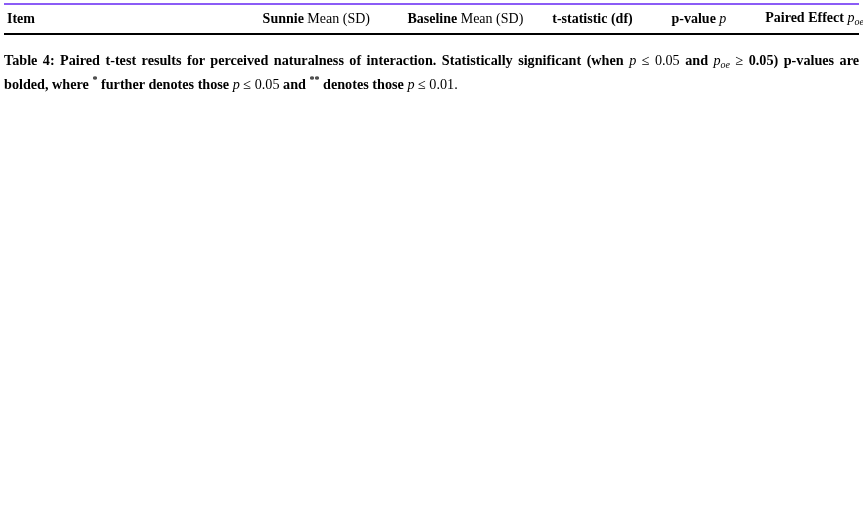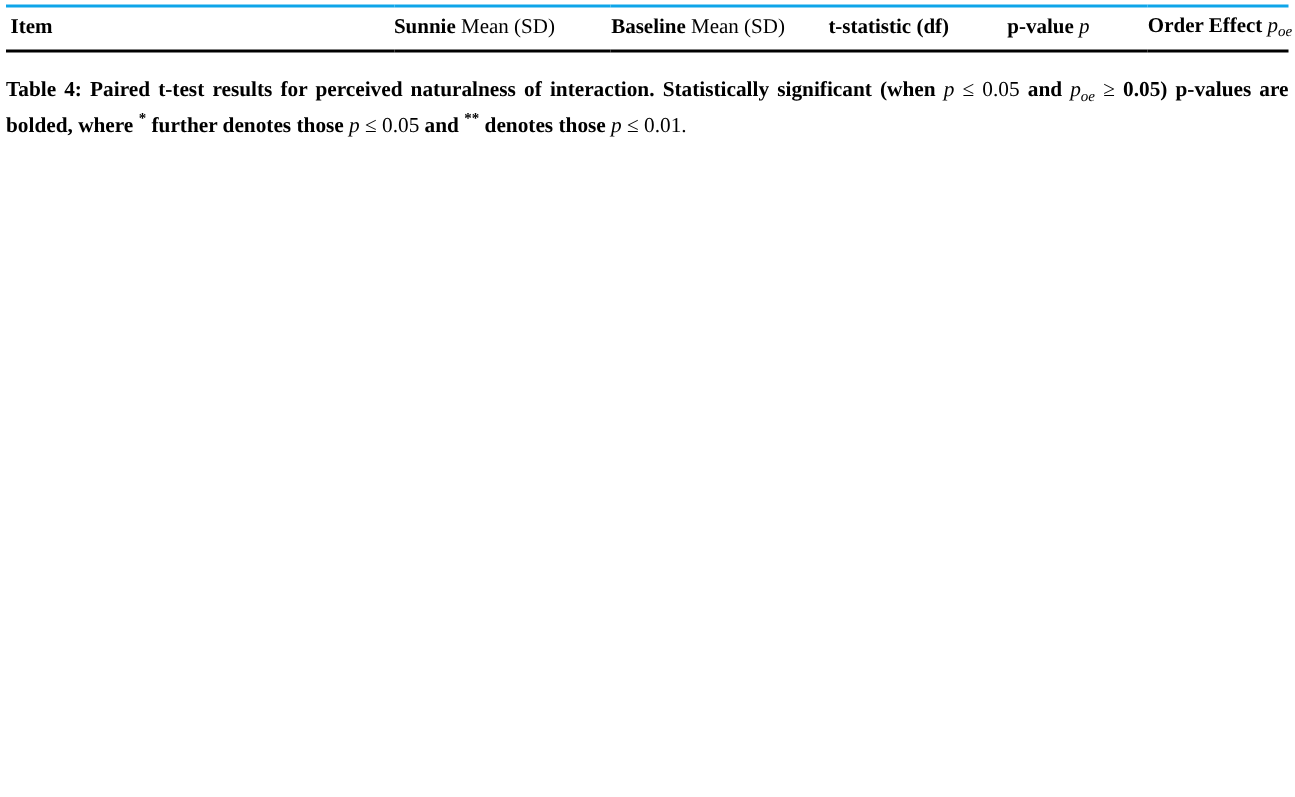--- a/index.html
+++ b/index.html
@@ -13,21 +13,21 @@
     overflow: hidden;
     font-family: "Liberation Serif", "DejaVu Serif", serif;
     color: #000000;
   }
   .figure {
     padding: 3px 4px 0 4px;
   }
   table.results {
     width: 855px;
     border-collapse: collapse;
-    border-top: 2px solid #0ea5e9;
+    border-top: 2px solid #8b5cf6;
     border-bottom: 2px solid #000;
     table-layout: fixed;
   }
   thead th {
     border-bottom: 1.3px solid #000;
     font-size: 14px;
     font-weight: normal;
     text-align: left;
     padding: 5px 0 6px 0;
     white-space: nowrap;
@@ -61,21 +61,21 @@
 <div class="figure">
 
   <table class="results">
     <thead>
       <tr>
         <th class="col-item"><span class="b">Item</span></th>
         <th class="col-sunnie"><span class="b">Sunnie</span> <span>Mean (SD)</span></th>
         <th class="col-baseline"><span class="b">Baseline</span> <span>Mean (SD)</span></th>
         <th class="col-t"><span class="b">t-statistic (df)</span></th>
         <th class="col-p"><span class="b">p-value</span> <span class="mi">p</span></th>
-        <th class="col-oe"><span class="b">Order Effect</span> <span class="mi">p</span><span class="msub">oe</span></th>
+        <th class="col-oe"><span class="b">Paired Effect</span> <span class="mi">p</span><span class="msub">oe</span></th>
       </tr>
     </thead>
     <tbody></tbody>
   </table>
 
   <div class="caption"><span class="seg-b">Table 4: Paired t-test results for perceived naturalness of interaction. Statistically significant (when </span><span class="seg-mi">p</span><span class="seg-m"> ≤ 0.05 </span><span class="seg-b">and </span><span class="seg-mi">p</span><span class="seg-msub">oe</span><span class="seg-m"> ≥ </span><span class="seg-b">0.05</span><span class="seg-b">) p-values are bolded, where </span><sup class="seg-bsup">*</sup><span class="seg-b"> further denotes those </span><span class="seg-mi">p</span><span class="seg-m"> ≤ 0.05 </span><span class="seg-b">and </span><sup class="seg-bsup">**</sup><span class="seg-b"> denotes those </span><span class="seg-mi">p</span><span class="seg-m"> ≤ 0.01.</span></div>
 
 </div>
 
 </body></html>

